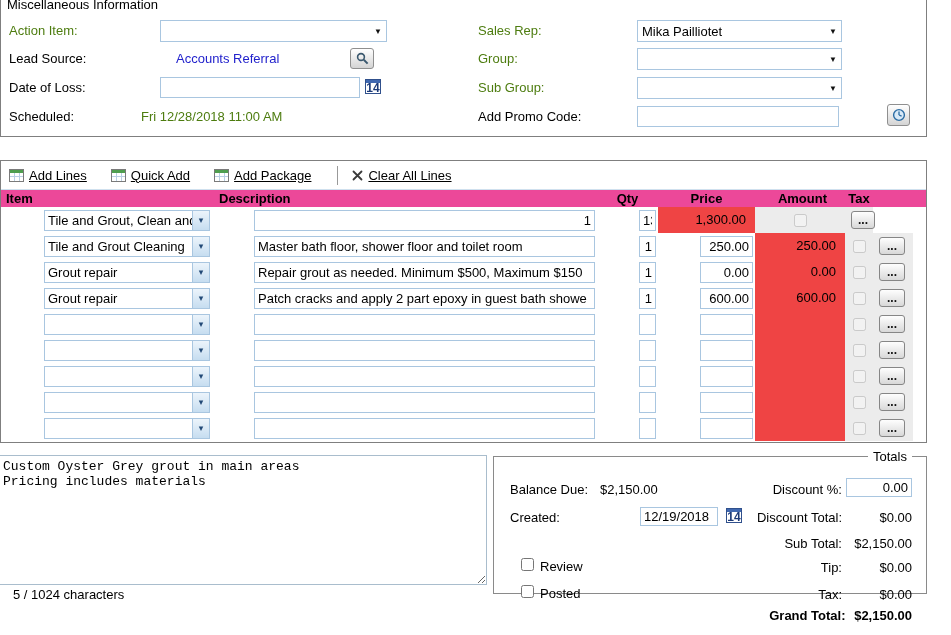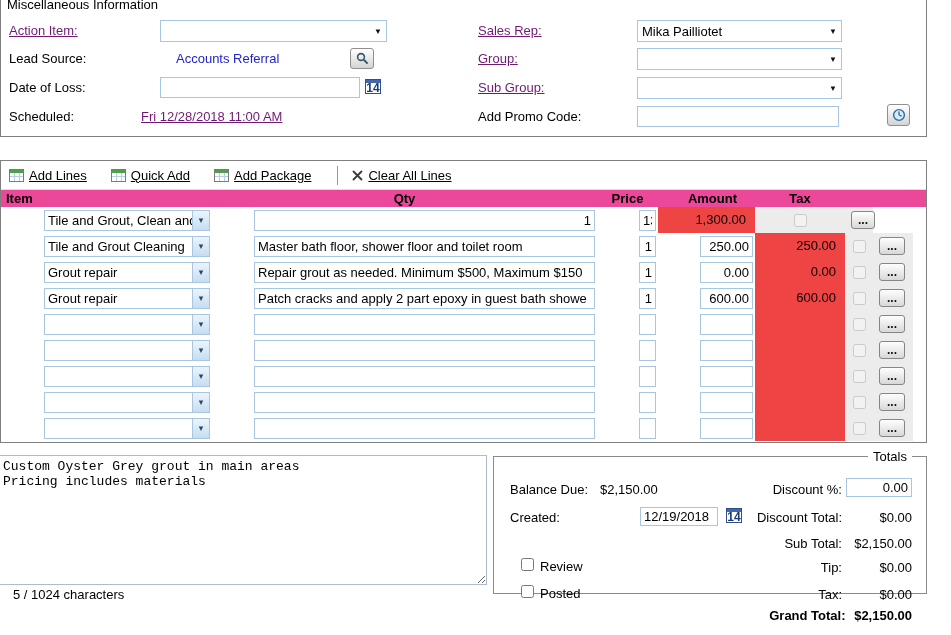--- a/index.html
+++ b/index.html
@@ -1,21 +1,21 @@
 <!DOCTYPE html>
 <html><head>
 <meta charset="utf-8">
 <style>
   * { box-sizing: border-box; }
   html, body { margin: 0; padding: 0; }
   body { background: #fff; font-family: "Liberation Sans", sans-serif; font-size: 13px; color: #000; }
   #page { position: relative; width: 951px; height: 635px; overflow: hidden; background: #fff; }
 
   .lbl { position: absolute; white-space: nowrap; }
-  .lnk { color: #701a75; text-decoration: underline; cursor: pointer; }
+  .lnk { color: #4d7c0f; cursor: pointer; }
   .lnk2 { color: #2222cc; cursor: pointer; }
   .grpbox { position: absolute; border: 1px solid #7f7f7f; background: #fff; }
 
   .sel { position: absolute; height: 22px; border: 1px solid #a9c6e0; background: #fff; display: flex; align-items: center; cursor: default; }
   .sel .sv { flex: 1; padding: 0 4px; white-space: nowrap; overflow: hidden; }
   .sel .sa { width: 16px; text-align: center; font-size: 8px; color: #111; }
 
   .tf { position: absolute; border: 1px solid #a9c6e0; font: 13px "Liberation Sans", sans-serif; padding: 0 3px; background: #fff; }
   .num { text-align: right; }
 
@@ -156,20 +156,21 @@
       <span class="tbi">
         <svg width="11" height="11" viewBox="0 0 11 11">
           <path d="M1.5 1.5 L9.5 9.5 M9.5 1.5 L1.5 9.5" stroke="#3a3a3a" stroke-width="1.8" stroke-linecap="round"></path>
         </svg>
         <span>Clear All Lines</span>
       </span>
     </div>
 
     <div class="grid thead">
       <div class="h-item">Item</div>
+      <div class="h-desc">Description</div>
       <div class="h-qty">Qty</div>
       <div class="h-price">Price</div>
       <div class="h-amount">Amount</div>
       <div class="h-tax">Tax</div>
       <div></div>
       <div></div>
     </div>
 
     <div>
     <div class="grid trow">

